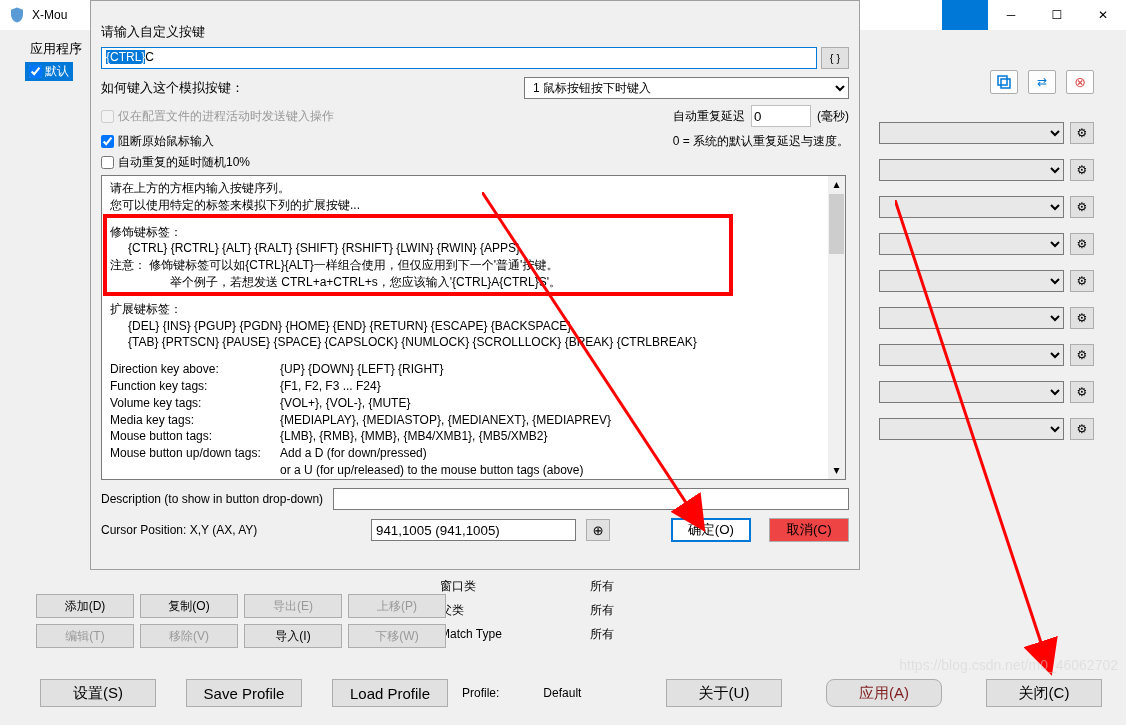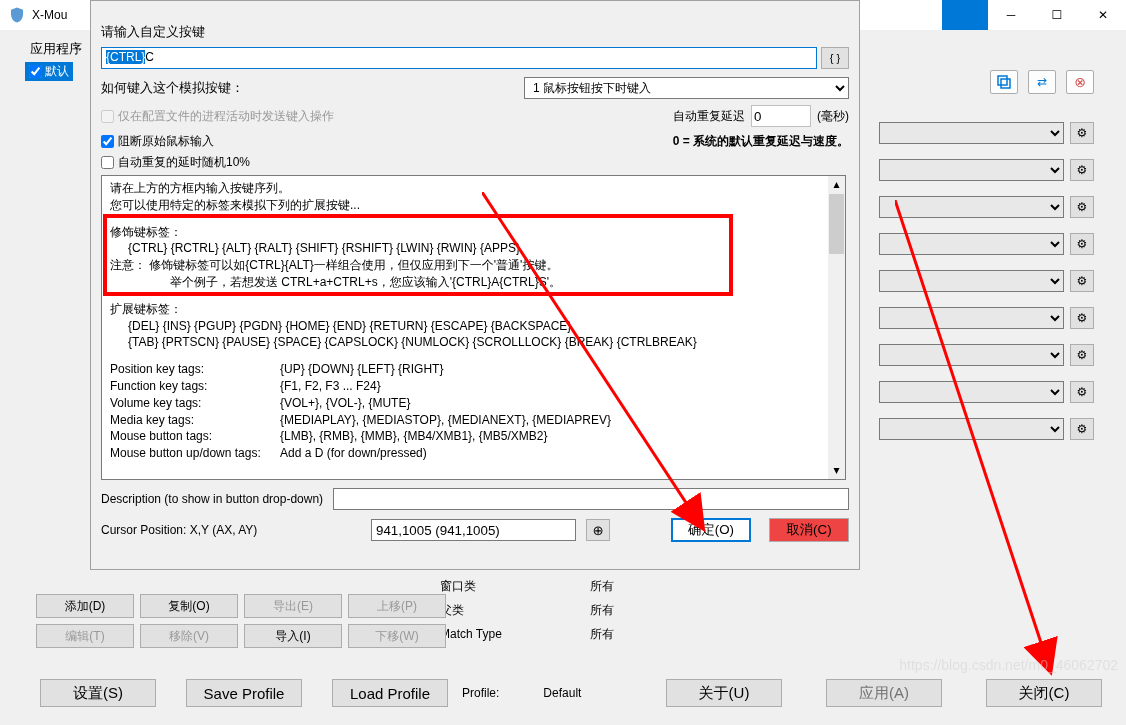--- a/index.html
+++ b/index.html
@@ -40,21 +40,21 @@
     
     .row3 { display: flex; align-items: center; margin-bottom: 6px; }
     .gray-check { color: #999; display: flex; align-items: center; }
     .gray-check input { margin-right: 4px; }
     .delay-label { margin-left: auto; }
     .delay-input { width: 60px; height: 22px; border: 1px solid #c0c0c0; padding: 2px; margin: 0 6px; }
     
     .row4 { display: flex; align-items: center; margin-bottom: 4px; }
     .chk { display: flex; align-items: center; margin-right: 16px; }
     .chk input { margin-right: 4px; }
-    .sys-text { margin-left: auto; color: #000; font-weight: bold; }
+    .sys-text { margin-left: auto; color: #000; }
     
     .help-box { width: 745px; height: 305px; border: 1px solid #7a7a7a; background: #fff; padding: 4px 8px; font-size: 12px; line-height: 1.4; overflow: hidden; position: relative; margin-bottom: 8px; }
     .red-box { position: absolute; top: 38px; left: 1px; width: 630px; height: 82px; border: 4px solid #ff0000; pointer-events: none; }
     .help-line { white-space: pre-wrap; }
     .help-section { margin-top: 10px; }
     .help-indent { margin-left: 18px; }
     .scroll-v { position: absolute; right: 0; top: 0; width: 17px; height: 100%; background: #f0f0f0; }
     .scroll-thumb { position: absolute; top: 18px; width: 15px; left: 1px; height: 60px; background: #cdcdcd; }
     
     .desc-row { display: flex; align-items: center; gap: 10px; margin-bottom: 8px; }
@@ -70,21 +70,21 @@
     .bottom-info-row { display: flex; }
     .bottom-info-label { width: 150px; }
     
     .app-btns { position: absolute; left: 36px; top: 594px; display: grid; grid-template-columns: repeat(4, 98px); gap: 6px; }
     .app-btn { height: 24px; border: 1px solid #adadad; background: #e1e1e1; font-size: 12px; }
     .app-btn.disabled { color: #999; }
     
     .footer { position: absolute; left: 24px; bottom: 18px; width: 1078px; display: flex; align-items: center; gap: 14px; }
     .footer-btn { width: 116px; height: 28px; border: 1px solid #adadad; background: #e1e1e1; font-size: 15px; margin-left: 16px; }
     .footer-right { margin-left: auto; display: flex; gap: 28px; }
-    .footer-btn.disabled { color: #737373; }
+    .footer-btn.disabled { color: #7f1d1d; border-radius: 8px; }
     
     .arrow { position: absolute; pointer-events: none; }
     .arrow1 { top: 192px; left: 482px; }
     .arrow2 { top: 200px; left: 895px; }
     
     .watermark { position: absolute; right: 8px; bottom: 52px; color: #d0d0d0; font-size: 14px; opacity: 0.5; }
     
     select { font-size: 12px; }
     button { font-family: inherit; cursor: pointer; }
   </style>
@@ -229,21 +229,21 @@
       <div>注意：  修饰键标签可以如{CTRL}{ALT}一样组合使用，但仅应用到下一个'普通'按键。</div>
       <div class="help-indent" style="margin-left:60px">举个例子，若想发送 CTRL+a+CTRL+s，您应该输入'{CTRL}A{CTRL}S'。</div>
     </div>
     <div class="help-section">
       <div>扩展键标签：</div>
       <div class="help-indent">{DEL} {INS} {PGUP} {PGDN} {HOME} {END} {RETURN} {ESCAPE} {BACKSPACE}</div>
       <div class="help-indent">{TAB} {PRTSCN} {PAUSE} {SPACE} {CAPSLOCK} {NUMLOCK} {SCROLLLOCK} {BREAK} {CTRLBREAK}</div>
     </div>
     <div class="help-section">
       <div style="display:flex">
-          <span style="width:170px">Position key tags:</span>
+          <span style="width:170px">Direction key above:</span>
           <span>{UP} {DOWN} {LEFT} {RIGHT}</span>
         </div>
       <div style="display:flex">
           <span style="width:170px">Function key tags:</span>
           <span>{F1, F2, F3 ... F24}</span>
         </div>
       <div style="display:flex">
           <span style="width:170px">Volume key tags:</span>
           <span>{VOL+}, {VOL-}, {MUTE}</span>
         </div>
@@ -251,20 +251,24 @@
           <span style="width:170px">Media key tags:</span>
           <span>{MEDIAPLAY}, {MEDIASTOP}, {MEDIANEXT}, {MEDIAPREV}</span>
         </div>
       <div style="display:flex">
           <span style="width:170px">Mouse button tags:</span>
           <span>{LMB}, {RMB}, {MMB}, {MB4/XMB1}, {MB5/XMB2}</span>
         </div>
       <div style="display:flex">
           <span style="width:170px">Mouse button up/down tags:</span>
           <span>Add a D (for down/pressed)</span>
+        </div>
+      <div style="display:flex">
+          <span style="width:170px"></span>
+          <span>or a U (for up/released) to the mouse button tags (above)</span>
         </div>
     </div>
     <div class="red-box"></div>
     <div class="scroll-v">
         <div style="text-align:center">▴</div>
         <div class="scroll-thumb"></div>
         <div style="position:absolute;bottom:0;width:100%;text-align:center">▾</div>
       </div>
   </div>
 

